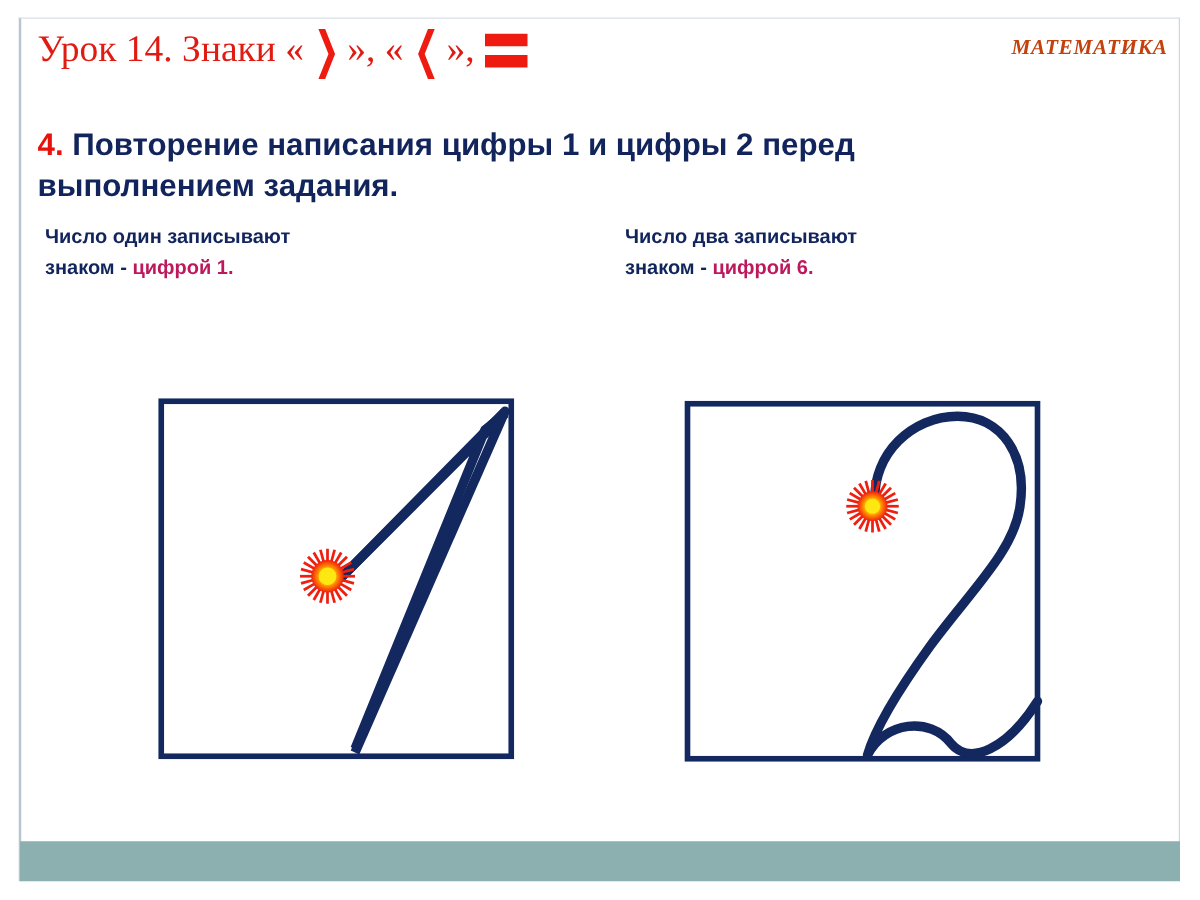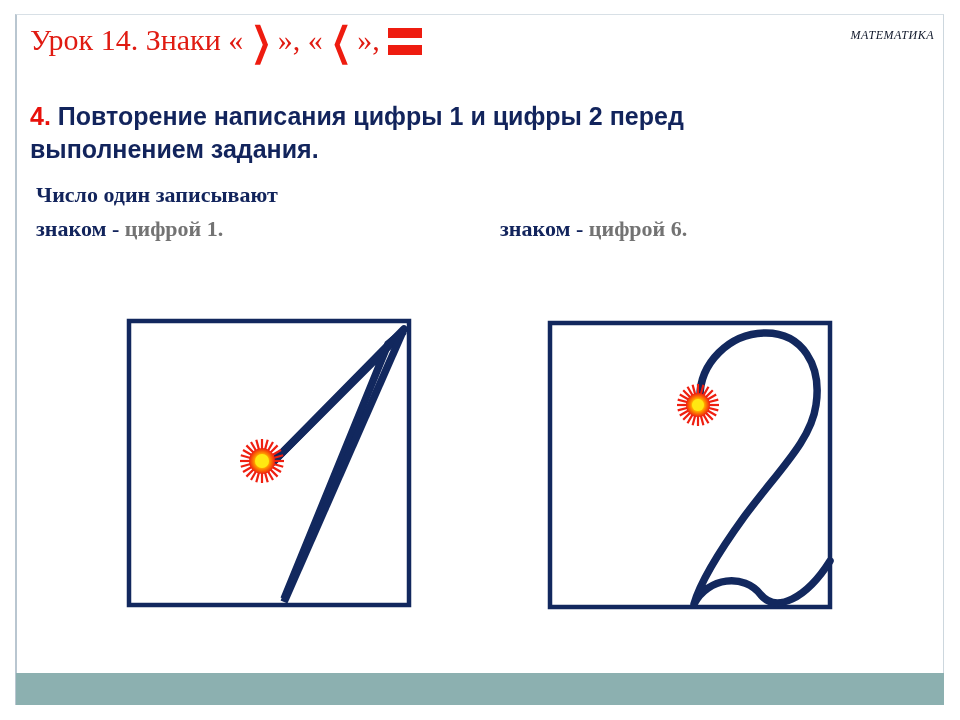--- a/index.html
+++ b/index.html
@@ -85,23 +85,23 @@
   }
   .equals-glyph i.bar-top { top: 1px; }
   .equals-glyph i.bar-bottom { top: 18px; }
 
   .subject-label {
     position: absolute;
     right: 26px;
     top: 28px;
     font-family: "Liberation Serif", "DejaVu Serif", serif;
     font-style: italic;
-    font-weight: normal;
-    font-size: 12px;
-    color: #0f172a;
+    font-weight: bold;
+    font-size: 17px;
+    color: #c2410c;
     letter-spacing: 0.5px;
     white-space: nowrap;
   }
 
   
   .task-block {
     position: absolute;
     left: 30px;
     top: 80px;
     width: 690px;
@@ -112,28 +112,28 @@
     line-height: 1.32;
     margin-top: 20px;
   }
   .task-block .num {
     color: #e8110b;
   }
 
   
   .caption {
     position: absolute;
-    font-family: Liberation Serif, serif;
-    font-size: 22px;
+    font-family: Liberation Sans, sans-serif;
+    font-size: 16px;
     font-weight: bold;
     color: #12245c;
     line-height: 1.55;
   }
   .caption .accent {
-    color: #737373;
+    color: #be185d;
   }
   .caption-left  { left: 36px;  top: 178px; width: 420px; }
   .caption-right { left: 500px; top: 178px; width: 420px; }
 
   
   .stroke-box {
     position: absolute;
     box-sizing: border-box;
   }
   .stroke-box svg {
@@ -174,21 +174,21 @@
   <div class="task-block">
     <span class="num">4.</span><span> Повторение написания цифры 1 и цифры 2 перед выполнением задания.</span>
   </div>
 
   <div class="caption caption-left">
     <span>Число один записывают</span><br>
     <span>знаком - </span><span class="accent">цифрой 1.</span>
   </div>
 
   <div class="caption caption-right">
-    <br>
+    <span>Число два записывают</span><br>
     <span>знаком - </span><span class="accent">цифрой 6.</span>
   </div>
 
   <div class="stroke-box box-left">
     <svg width="284" height="288" viewBox="0 0 284 288" xmlns="http://www.w3.org/2000/svg">
       <defs>
         <radialGradient id="burst1" cx="50%" cy="50%" r="50%">
           <stop offset="0%" stop-color="#fff23a"></stop>
           <stop offset="38%" stop-color="#ffe500"></stop>
           <stop offset="62%" stop-color="#ff8c00"></stop>

